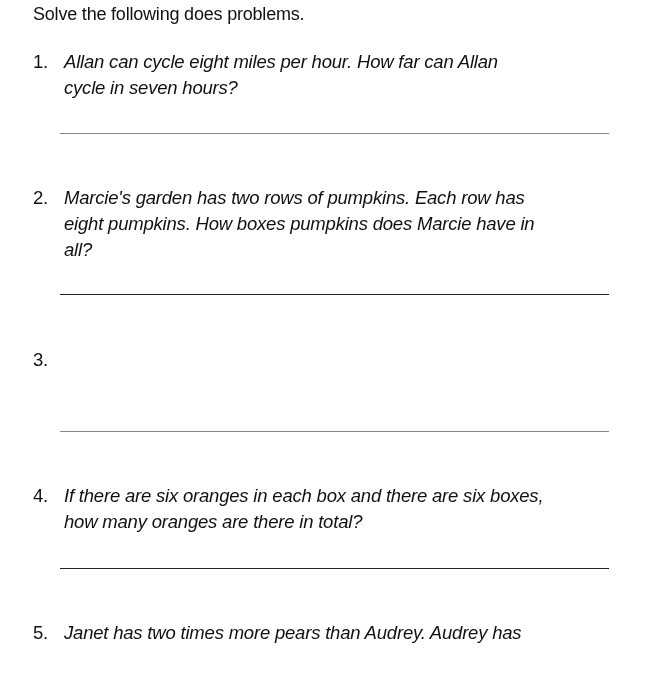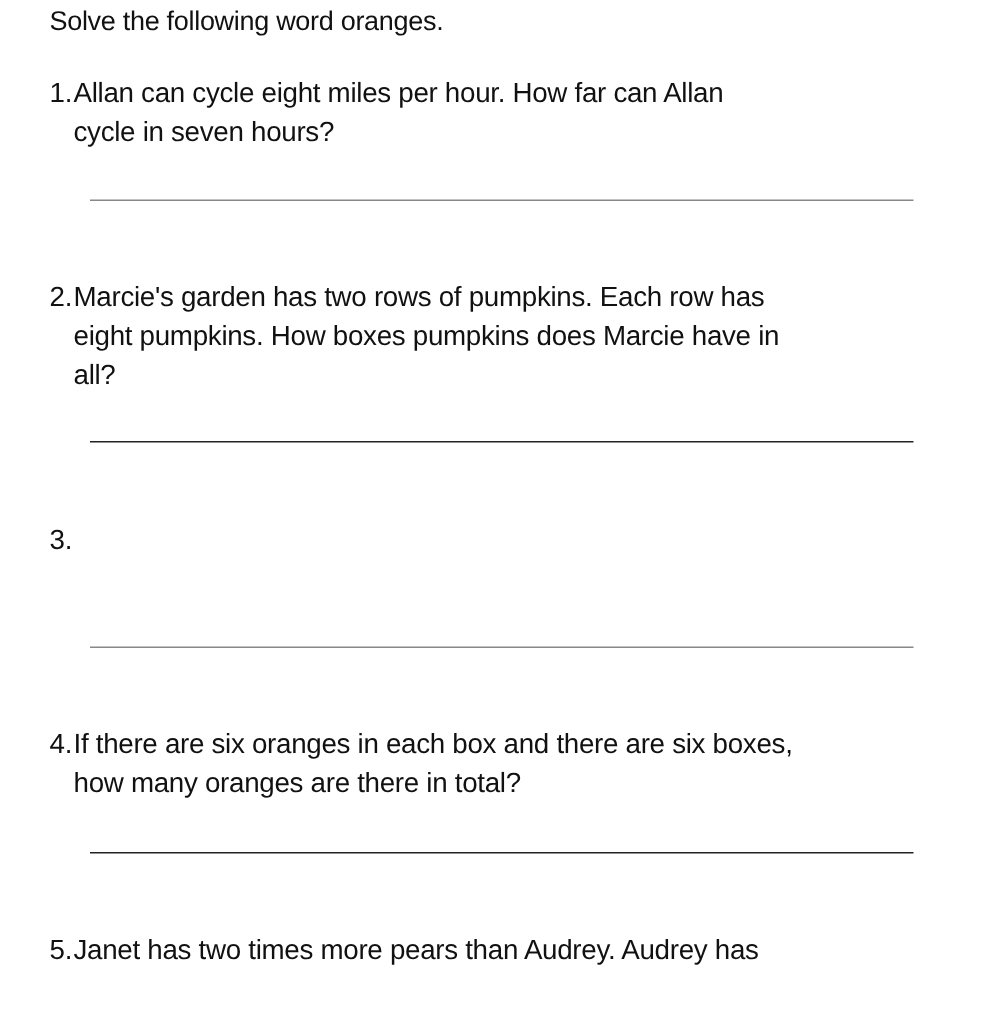--- a/index.html
+++ b/index.html
@@ -31,40 +31,41 @@
       line-height: 26px;
       letter-spacing: -0.2px;
     }
     .problem .num {
       position: absolute;
       left: 0;
       top: 0;
       width: 30px;
     }
     .problem .text {
-      margin-left: 16px;
+      margin-left: 31px;
       display: block;
+      font-style: italic;
     }
     .answer-line {
       position: absolute;
       left: 60px;
       width: 549px;
       height: 0;
       border-top: 1px solid #888888;
     }
     .answer-line.dark {
       border-top: 1px solid #222222;
     }
   </style>
 </head>
 <body>
 
 <div>
 
-  <div class="instructions">Solve the following word oranges.</div>
+  <div class="instructions">Solve the following does problems.</div>
 
   <div class="problem" style="top:49px;">
     <span class="num">1.</span>
     <span class="text">Allan can cycle eight miles per hour. How far can Allan</span>
     <span class="text">cycle in seven hours?</span>
   </div>
   <div class="answer-line" style="top:133px;"></div>
 
   <div class="problem" style="top:185px;">
     <span class="num">2.</span>

